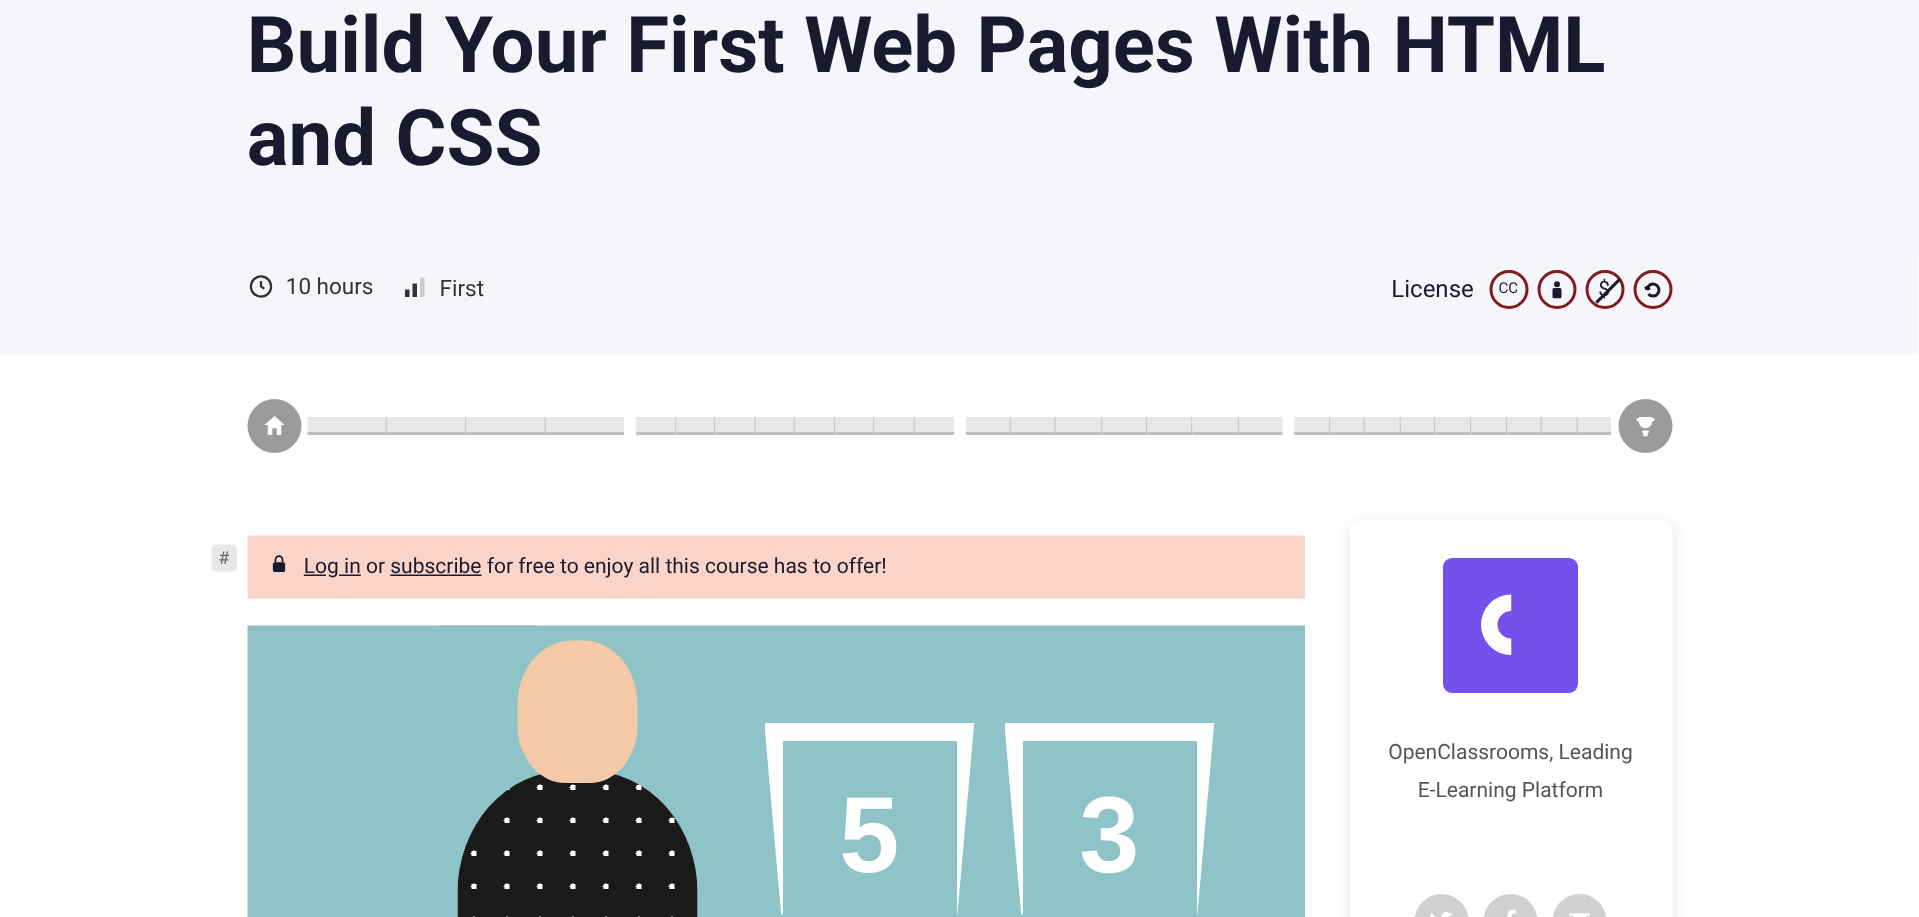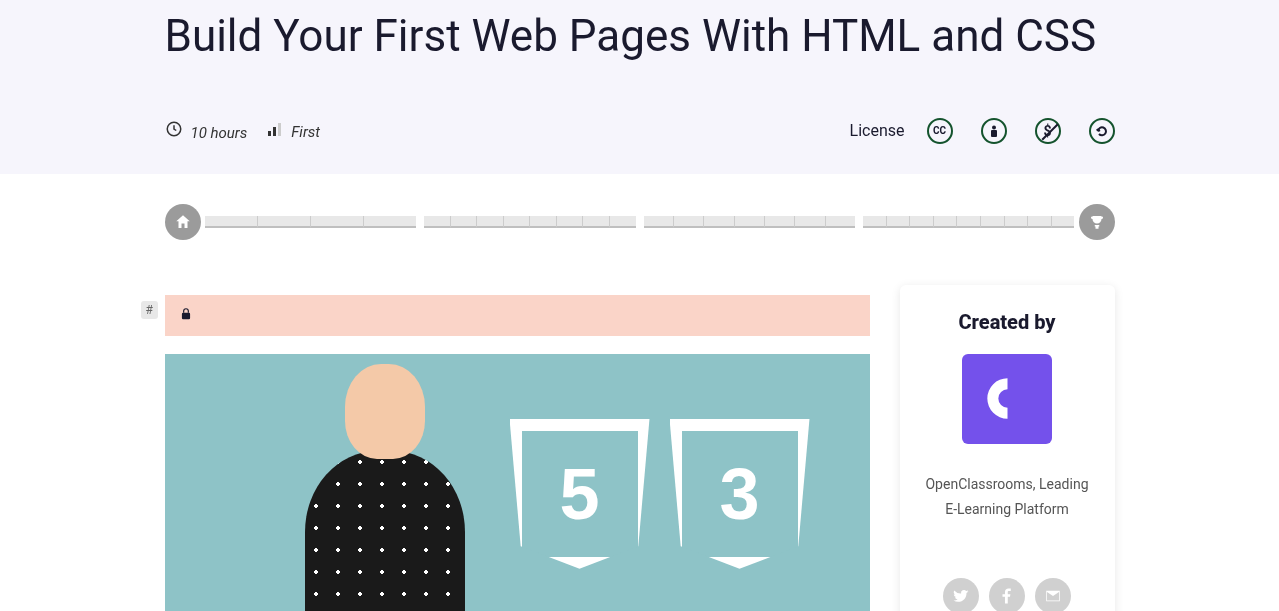--- a/index.html
+++ b/index.html
@@ -1,25 +1,25 @@
 <!DOCTYPE html>
 <html><head>
 <meta charset="utf-8">
 <style>
 * { box-sizing: border-box; margin: 0; padding: 0; }
 body { font-family: -apple-system, BlinkMacSystemFont, "Segoe UI", Roboto, sans-serif; color: #1a1a2e; background: #fff; }
 .hero { background: #f6f5fc; padding: 0 0 30px 0; }
 .container { max-width: 970px; margin: 0 auto; padding: 0 10px; }
-h1 { font-size: 44px; font-weight: 400; color: #1a1a2e; padding-top: 10px; line-height: 1.2; }
+h1 { font-size: 52px; font-weight: 700; color: #1a1a2e; padding-top: 0; line-height: 1.2; }
 .meta-row { display: flex; justify-content: space-between; align-items: center; margin-top: 55px; }
 .meta-left { display: flex; gap: 20px; align-items: center; }
-.meta-item { display: flex; align-items: flex-end; gap: 8px; font-size: 15px; color: #333; font-style: italic; }
-.license-row { display: flex; align-items: center; }
+.meta-item { display: flex; align-items: flex-start; gap: 8px; font-size: 15px; color: #333; }
+.license-row { display: flex; align-items: center; gap: 10px; }
 .cc-icons { display: flex; gap: 6px; }
-.cc-icon { width: 26px; height: 26px; border: 2px solid #14532d; border-radius: 50%; display: flex; align-items: center; justify-content: center; font-size: 10px; font-weight: bold; margin-left: 22px; }
+.cc-icon { width: 26px; height: 26px; border: 2px solid #7f1d1d; border-radius: 50%; display: flex; align-items: center; justify-content: center; font-size: 10px; font-weight: normal; }
 .updated { text-align: right; font-size: 14px; color: #555; margin-top: 20px; padding: 0 10px; }
 .progress-wrap { display: flex; align-items: center; gap: 4px; margin-top: 30px; }
 .circle-btn { width: 36px; height: 36px; border-radius: 50%; background: #9b9b9b; display: flex; align-items: center; justify-content: center; color: #fff; flex-shrink: 0; }
 .segments { flex: 1; display: flex; gap: 8px; }
 .segment-group { flex: 1; display: flex; height: 12px; }
 .segment { flex: 1; background: #e8e8e8; border-right: 1px solid #ccc; border-bottom: 2px solid #bfbfbf; }
 .segment:last-child { border-right: none; }
 .main-row { display: flex; gap: 30px; margin-top: 55px; align-items: flex-start; }
 .content-col { flex: 1; position: relative; }
 .hash-badge { position: absolute; left: -24px; top: 6px; background: #e8e8e8; color: #666; font-size: 12px; padding: 2px 5px; border-radius: 3px; }
@@ -148,20 +148,23 @@
   <div class="main-row">
     <div class="content-col">
       <span class="hash-badge">#</span>
       <div class="alert">
         <span>
           <svg width="14" height="14" viewBox="0 0 24 24" fill="#1a1a2e">
               <rect x="5" y="10" width="14" height="11" rx="2"></rect>
               <path d="M8 10V7a4 4 0 1 1 8 0v3" fill="none" stroke="#1a1a2e" stroke-width="2"></path>
             </svg>
         </span>
+        <span>
+          <a href="#">Log in</a><span> or </span><a href="#">subscribe</a><span> for free to enjoy all this course has to offer!</span>
+        </span>
       </div>
 
       <div class="video-hero">
         <div class="instructor">
           <div style="position:relative">
             <div class="instructor-hair"></div>
             <div class="instructor-head"></div>
           </div>
           <div class="instructor-body"></div>
         </div>
@@ -170,21 +173,20 @@
               <span class="shield-text">5</span>
             </div>
           <div class="shield">
               <span class="shield-text">3</span>
             </div>
         </div>
       </div>
     </div>
 
     <aside class="sidebar">
-      <h3>Created by</h3>
       <div class="creator-logo">
         <svg viewBox="0 0 60 60" fill="#fff">
             <path d="M30 8a22 22 0 1 0 0 44V40a10 10 0 1 1 0-20V8z"></path>
           </svg>
       </div>
       <div class="creator-name">OpenClassrooms, Leading E-Learning Platform</div>
       <div class="share-icons">
         <a class="share-btn">
           <svg width="18" height="18" viewBox="0 0 24 24" fill="#fff">
               <path d="M22 5.8a8 8 0 0 1-2.3.6 4 4 0 0 0 1.8-2.2 8 8 0 0 1-2.6 1 4 4 0 0 0-6.8 3.6A11 11 0 0 1 3 4.8a4 4 0 0 0 1.2 5.3 4 4 0 0 1-1.8-.5 4 4 0 0 0 3.2 4 4 4 0 0 1-1.8 0 4 4 0 0 0 3.7 2.8A8 8 0 0 1 2 18a11 11 0 0 0 6 1.8c7.3 0 11.3-6 11.3-11.3v-.5A8 8 0 0 0 22 5.8z"></path>

